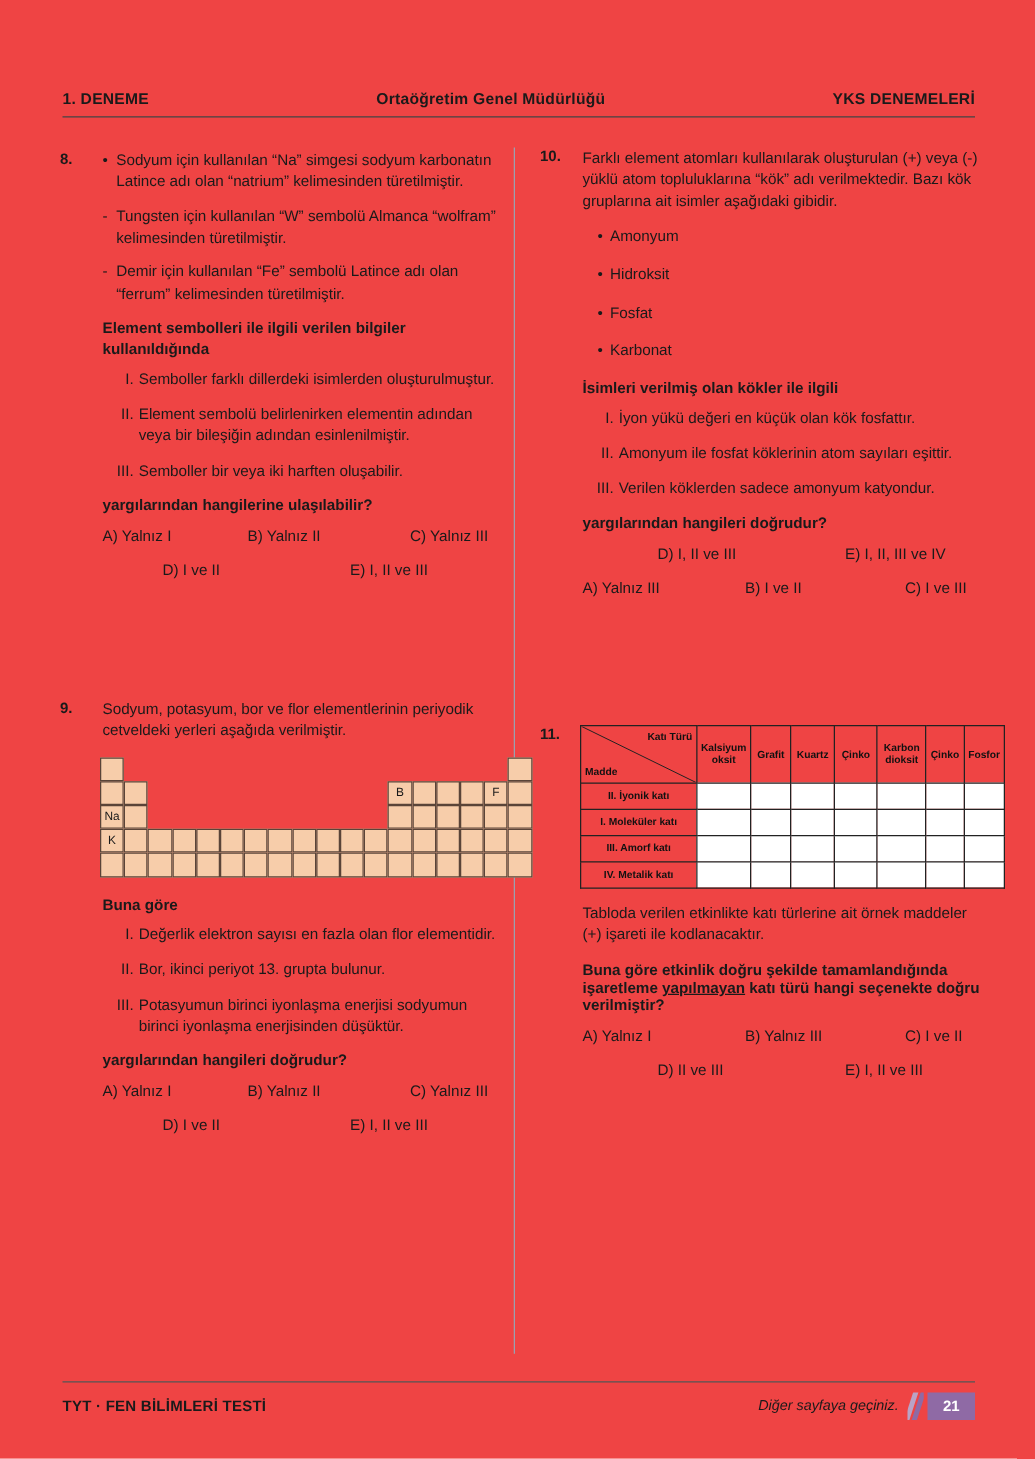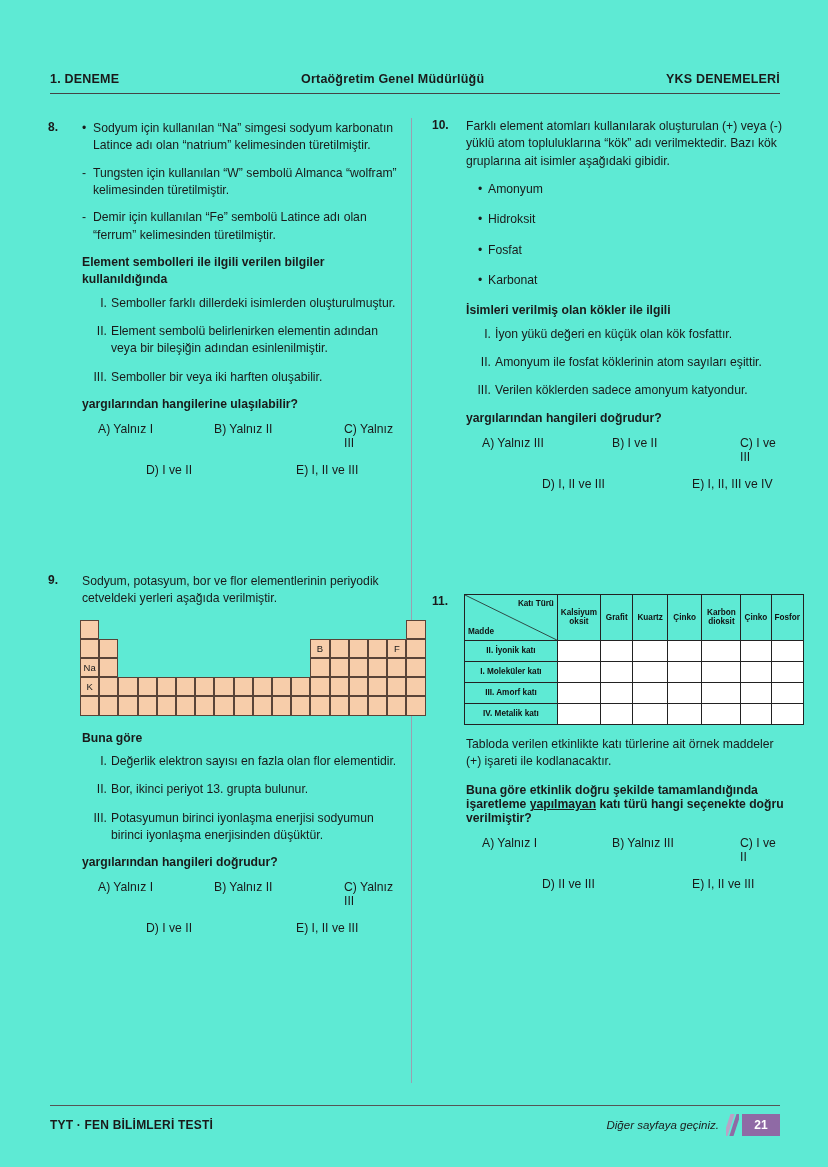--- a/index.html
+++ b/index.html
@@ -5,21 +5,21 @@
   * { box-sizing: border-box; margin: 0; padding: 0; }
   html, body {
     width: 828px; height: 1167px;
     background: #ffffff;
     font-family: "Liberation Sans", sans-serif;
     color: #1a1a1a;
   }
   .page {
     position: relative;
     width: 828px; height: 1167px;
-    background: #5eead4;
+    background: #ef4444;
     overflow: hidden;
   }
 
   
   .header {
     position: absolute;
     left: 50px; top: 72px; width: 730px;
     display: flex; align-items: baseline;
     font-size: 12.5px; font-weight: bold;
     letter-spacing: .2px;
@@ -85,21 +85,21 @@
     font-size: 12.2px; line-height: 1.42; margin-bottom: 13px;
     padding-left: 10px; position: relative;
   }
   .dot-item .mk { position: absolute; left: 0; top: 0; }
 
   .ask {
     font-size: 12.2px; font-weight: bold; margin-top: 2px; margin-bottom: 11px;
   }
 
   
-  .opts { font-size: 12.2px; margin-top: 6px; margin-left: 16px; }
+  .opts { font-size: 12.2px; margin-top: 6px; }
   .opt-row { display: flex; margin-bottom: 13px; }
   .opt-row.row1 > div { }
   .opt-row.row1 .o1 { width: 116px; }
   .opt-row.row1 .o2 { width: 130px; }
   .opt-row.row1 .o3 { flex: 1; }
   .opt-row.row2 .pad { width: 48px; }
   .opt-row.row2 .o4 { width: 150px; }
   .opt-row.row2 .o5 { flex: 1; }
 
   .opts.right .opt-row.row1 .o1 { width: 130px; }
@@ -403,29 +403,29 @@
           </div>
           <div class="roman-item">
             <span class="rn">III.</span>
             <span class="rt">Verilen köklerden sadece amonyum katyondur.</span>
           </div>
         </div>
 
         <div class="ask">yargılarından hangileri doğrudur?</div>
 
         <div class="opts right">
+          <div class="opt-row row2">
+            <div class="pad"></div>
+            <div class="o4">D) I, II ve III</div>
+            <div class="o5">E) I, II, III ve IV</div>
+          </div>
           <div class="opt-row row1">
             <div class="o1">A) Yalnız III</div>
             <div class="o2">B) I ve II</div>
             <div class="o3">C) I ve III</div>
-          </div>
-          <div class="opt-row row2">
-            <div class="pad"></div>
-            <div class="o4">D) I, II ve III</div>
-            <div class="o5">E) I, II, III ve IV</div>
           </div>
         </div>
       </div>
     </div>
 
     <div class="q" style="margin-top:103px;">
       <div class="q-num">11.</div>
       <div class="q-body">
 
         <div class="gtable-wrap">

